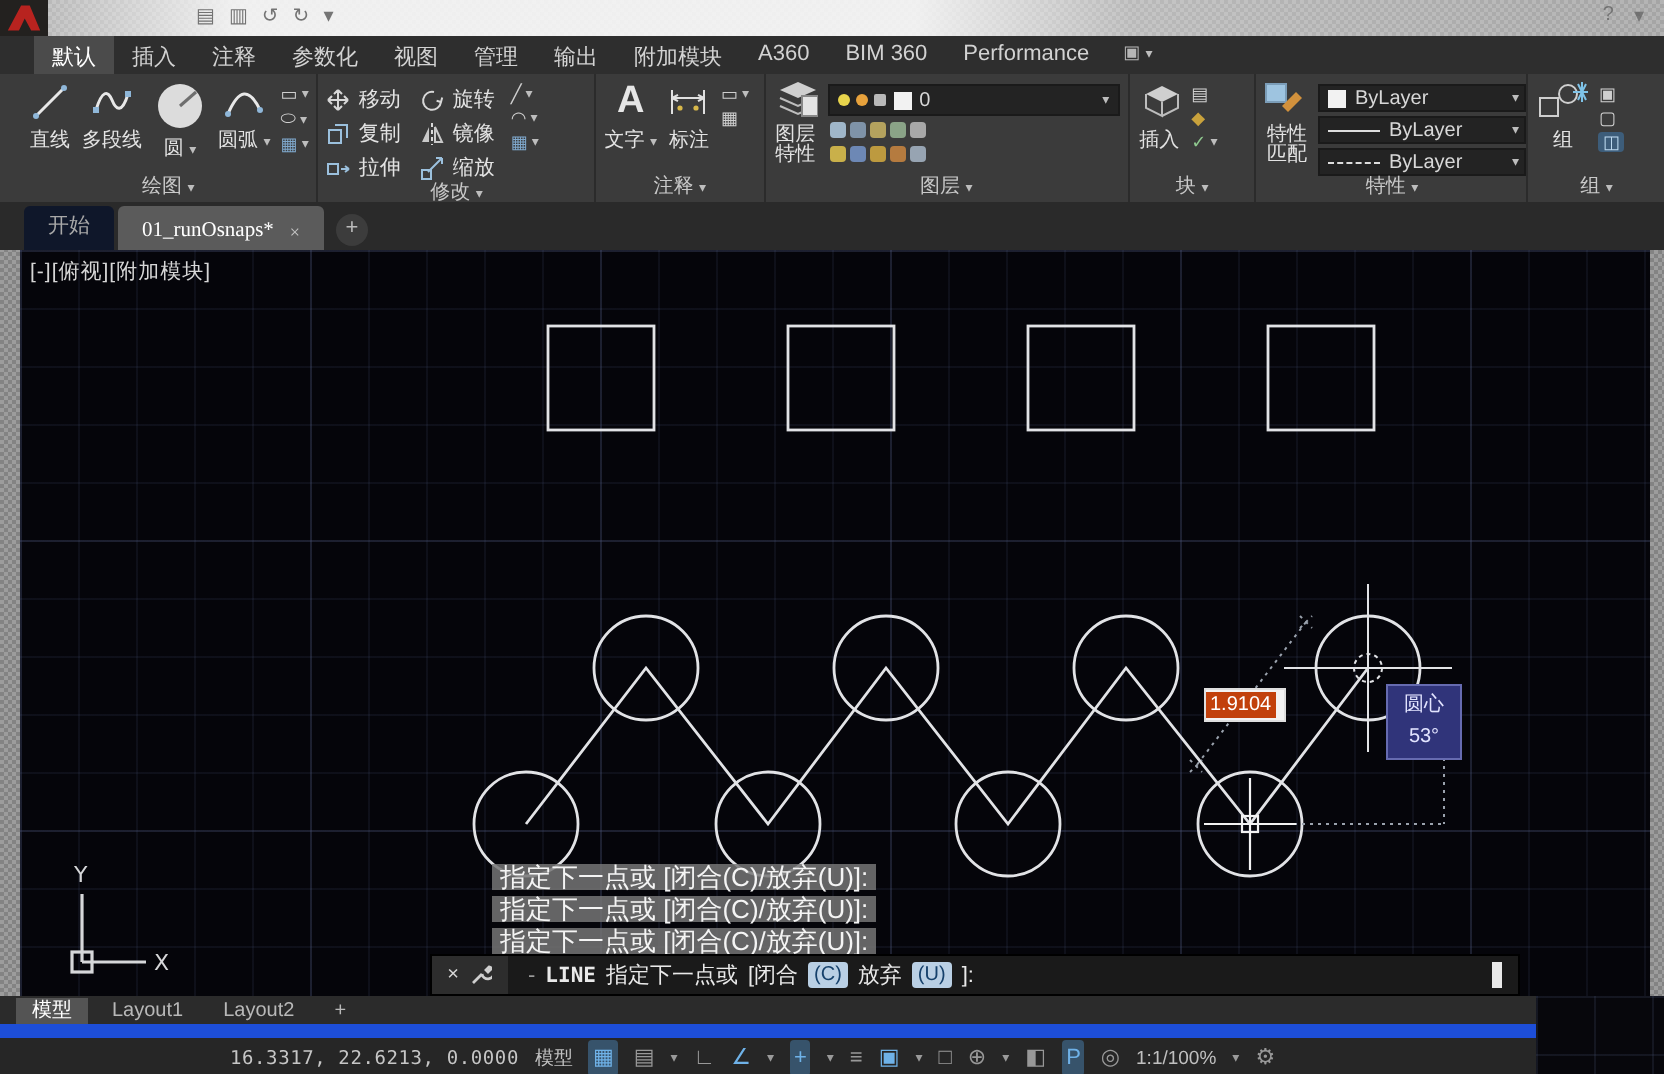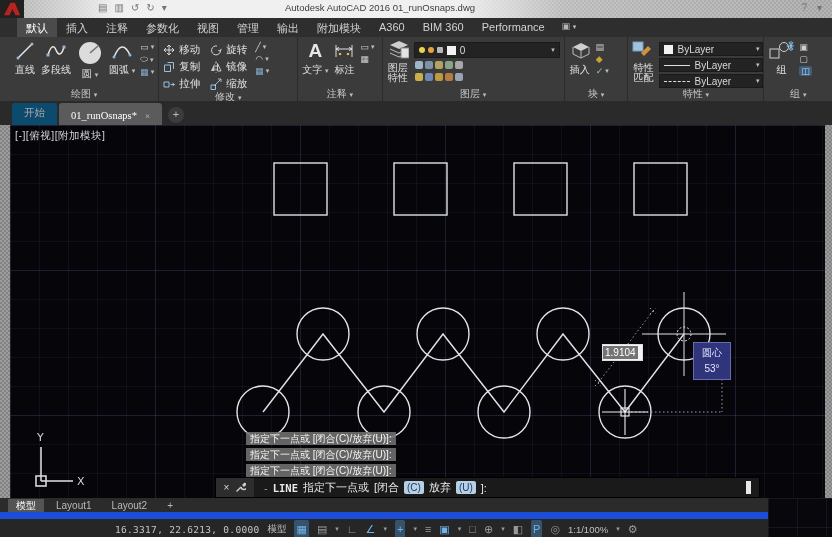--- a/index.html
+++ b/index.html
@@ -40,21 +40,21 @@
   .mitem{display:flex;align-items:center;gap:4px;font-size:10.5px;color:#e3e3e3;white-space:nowrap;}
   .mitem svg{flex:none;}
   .combo{background:#232323;border:1px solid #1a1a1a;color:#d8d8d8;display:flex;align-items:center;font-size:10px;box-sizing:border-box;}
   .sw{width:9px;height:9px;background:#f2f2f2;display:inline-block;margin:0 4px;}
   .lnsample{width:26px;height:0;border-top:1.5px solid #dedede;margin:0 4px;}
   .dot{width:6px;height:6px;border-radius:50%;display:inline-block;}
   .ltool{width:8px;height:8px;border-radius:2px;display:inline-block;margin:1px;}
   
   .filetabs{top:101px;height:24px;background:#2a2a2a;display:flex;align-items:flex-end;padding-left:12px;gap:2px;}
   .ftab{height:19px;padding:3px 12px 0;font-size:10.5px;border-radius:3px 3px 0 0;}
-  .ftab.start{background:#0c4a6e;color:#a8a8a8;}
+  .ftab.start{background:#0f172a;color:#a8a8a8;}
   .ftab.active{background:#5b5b5b;color:#fff;display:flex;gap:8px;align-items:center;font-family:Liberation Serif, serif;}
   .ftab .x{color:#c6c6c6;font-size:9px;}
   .ftab-new{width:16px;height:16px;border-radius:50%;background:#3c3c3c;color:#bbb;font-size:11px;line-height:15px;text-align:center;margin:0 0 2px 4px;}
   
   .canvas{position:absolute;left:10px;top:125px;width:815px;height:373px;background:#05050a;
     background-image:
       linear-gradient(rgba(80,92,128,.22) 1px,transparent 1px),
       linear-gradient(90deg,rgba(80,92,128,.22) 1px,transparent 1px),
       linear-gradient(rgba(80,92,128,.13) 1px,transparent 1px),
       linear-gradient(90deg,rgba(80,92,128,.13) 1px,transparent 1px);
@@ -62,24 +62,24 @@
   .vp-label{position:absolute;left:5px;top:4px;font-size:10.5px;color:#d6d6d6;letter-spacing:.5px;}
   svg#geo{position:absolute;left:0;top:0;}
   .geo{fill:none;stroke:#e2e3e6;stroke-width:1.4px;}
   .thin{stroke-width:1px;}
   .dash{stroke-dasharray:2 2;}
   .track{fill:none;stroke:#9aa2ad;stroke-width:1px;stroke-dasharray:1.5 2.5;}
   .cursorln{fill:none;stroke:#f2f2f2;stroke-width:1.1px;}
   .ucsln{fill:none;stroke:#d6d7d9;stroke-width:1.6px;}
   svg text{fill:#d5d6d8;font:11px "DejaVu Sans",sans-serif;}
   .dyninput{position:absolute;left:592px;top:219px;height:15px;background:#f3f3f3;border:1px solid #dfdfdf;display:flex;align-items:center;padding-right:4px;}
-  .dyninput .sel{background:#737373;color:#fff;font-size:10px;padding:0 2px;line-height:13px;}
+  .dyninput .sel{background:#c2410c;color:#fff;font-size:10px;padding:0 2px;line-height:13px;}
   .oscue{position:absolute;left:683px;top:217px;width:36px;background:#30347a;border:1px solid #666bb0;color:#e2e4ff;font-size:10px;text-align:center;padding:2px 0;}
   .oscue div{line-height:16px;}
-  .hist{position:absolute;left:236px;height:13px;background:rgba(118,118,118,.85);color:#f4f4f4;font-size:10px;line-height:13px;padding:0 4px;white-space:nowrap;}
+  .hist{position:absolute;left:236px;height:13px;background:rgba(118,118,118,.85);color:#f4f4f4;font-size:13px;line-height:13px;padding:0 4px;white-space:nowrap;}
   
   .cmdbar{position:absolute;left:215px;top:477px;width:545px;height:21px;background:#1a1a1a;border:1px solid #000;display:flex;align-items:center;box-sizing:border-box;}
   .cmdctl{width:38px;height:100%;background:#2d2d2d;display:flex;align-items:center;justify-content:center;gap:6px;color:#d8d8d8;font-size:10px;}
   .cmdtxt{display:flex;align-items:center;gap:5px;padding-left:10px;font-size:11px;color:#e9e9e9;white-space:nowrap;flex:1;}
   .cmdname{font-family:"DejaVu Sans Mono",monospace;font-weight:bold;font-size:10.5px;}
   .chip{background:#b9cfe4;color:#15406b;border-radius:2px;font-size:10px;padding:0 3px;line-height:13px;}
   .cmdcur{width:5px;height:13px;background:#e8e8e8;margin-right:8px;}
   
   .layoutrow{top:498px;height:14px;background:#2b2b2b;display:flex;align-items:center;padding-left:8px;gap:4px;font-size:10px;color:#b8b8b8;}
   .ltab{padding:0 8px;line-height:13px;}
@@ -112,21 +112,20 @@
   <div class="logo">
       <div class="logo-a"></div>
     </div>
   <div class="qat">
     <span>▤</span>
     <span>▥</span>
     <span>↺</span>
     <span>↻</span>
     <span>▾</span>
   </div>
-  <span class="title-text">Autodesk AutoCAD 2016    01_runOsnaps.dwg</span>
   <div class="infocenter">
     <span>?</span>
     <span>▾</span>
   </div>
 </div>
 
 <div class="band rtabs">
   <span class="rtab active">默认</span>
   <span class="rtab">插入</span>
   <span class="rtab">注释</span>

